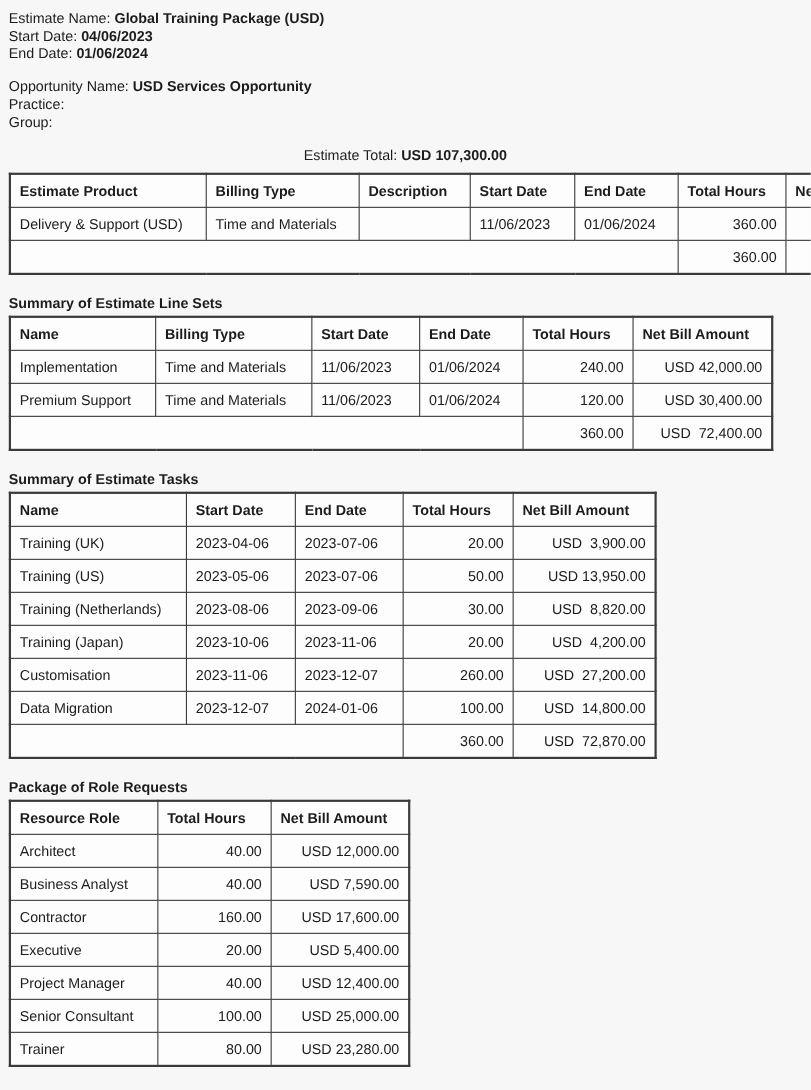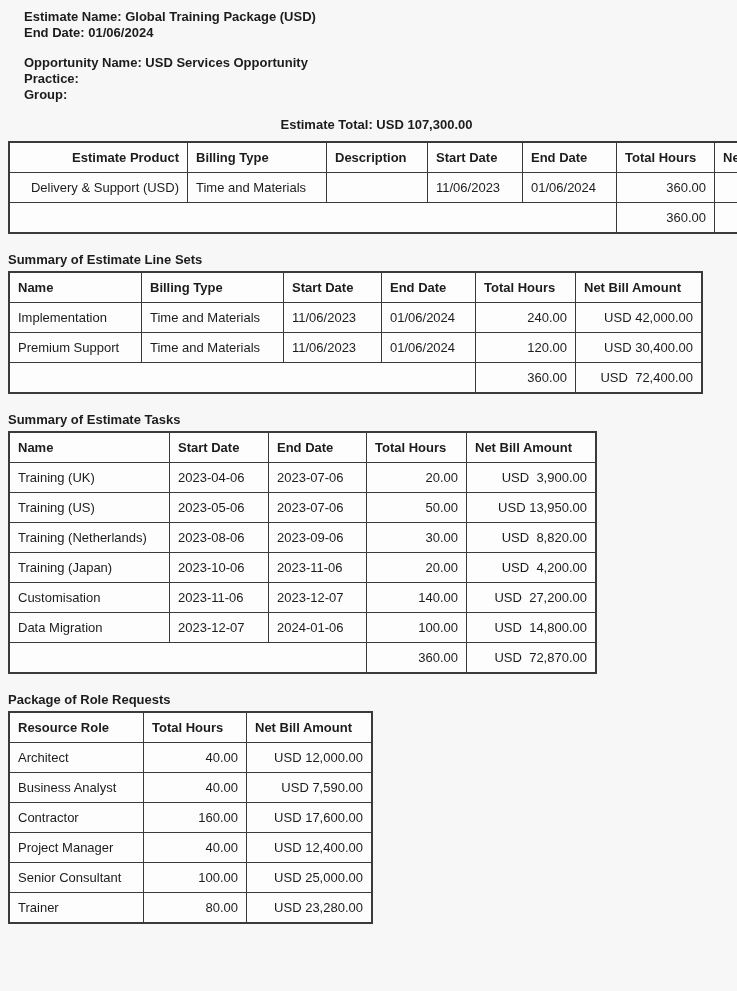--- a/index.html
+++ b/index.html
@@ -8,21 +8,21 @@
     background: #f7f7f7;
     font-family: "Liberation Sans", sans-serif;
     font-size: 13px;
     color: #1c1c1c;
     overflow: hidden;
   }
   .page { padding: 9px 8px 0 8px; }
 
   .field-group { margin: 0 0 14px 0; }
   .field-line { line-height: 16px; white-space: nowrap; }
-  .field-label { font-weight: bold; margin-left: 16px; }
+  .field-label { font-weight: normal; }
   .field-value { font-weight: bold; }
 
   .section-title { font-weight: bold; line-height: 16px; margin: 0 0 3px 0; }
 
   table {
     border-collapse: collapse;
     table-layout: fixed;
     background: #fdfdfd;
     border: 2px solid #3a3a3a;
     margin: 0 0 18px 0;
@@ -36,21 +36,21 @@
     white-space: nowrap;
     overflow: hidden;
     font-size: 13px;
   }
   th { font-weight: bold; }
   td.num { text-align: right; }
   tr.total-row td.spacer { border-right: 1px solid #3a3a3a; }
 
   
   .t-products { width: 722px; }
-  .t-products .c0 { width: 161px; text-align: right; } .t-products .c1 { width: 122px; }
+  .t-products .c0 { width: 161px; } .t-products .c1 { width: 122px; }
   .t-products .c2 { width: 84px; }  .t-products .c3 { width: 78px; }
   .t-products .c4 { width: 77px; }  .t-products .c5 { width: 81px; }
   .t-products .c6 { width: 119px; }
 
   .t-linesets { width: 590px; }
   .t-linesets .c0 { width: 115px; } .t-linesets .c1 { width: 125px; }
   .t-linesets .c2 { width: 81px; }  .t-linesets .c3 { width: 77px; }
   .t-linesets .c4 { width: 83px; }  .t-linesets .c5 { width: 109px; }
 
   .t-tasks { width: 501px; }
@@ -63,20 +63,23 @@
   .t-roles .c2 { width: 108px; }
 </style>
 </head>
 <body>
 
 <div class="page">
 
   <div class="field-group">
     <div class="field-line">
       <span class="field-label">Estimate Name: </span><span class="field-value">Global Training Package (USD)</span>
+    </div>
+    <div class="field-line">
+      <span class="field-label">Start Date: </span><span class="field-value">04/06/2023</span>
     </div>
     <div class="field-line">
       <span class="field-label">End Date: </span><span class="field-value">01/06/2024</span>
     </div>
   </div>
 
   <div class="field-group">
     <div class="field-line">
       <span class="field-label">Opportunity Name: </span><span class="field-value">USD Services Opportunity</span>
     </div>
@@ -192,21 +195,21 @@
       <td class="c0">Training (Japan)</td>
       <td class="c1">2023-10-06</td>
       <td class="c2">2023-11-06</td>
       <td class="c3 num">20.00</td>
       <td class="c4 num">USD&nbsp;&nbsp;4,200.00</td>
     </tr>
     <tr>
       <td class="c0">Customisation</td>
       <td class="c1">2023-11-06</td>
       <td class="c2">2023-12-07</td>
-      <td class="c3 num">140.00</td>
+      <td class="c3 num">260.00</td>
       <td class="c4 num">USD&nbsp;&nbsp;27,200.00</td>
     </tr>
     <tr>
       <td class="c0">Data Migration</td>
       <td class="c1">2023-12-07</td>
       <td class="c2">2024-01-06</td>
       <td class="c3 num">100.00</td>
       <td class="c4 num">USD&nbsp;&nbsp;14,800.00</td>
     </tr>
     <tr class="total-row">
@@ -234,20 +237,25 @@
       <td class="c0">Business Analyst</td>
       <td class="c1 num">40.00</td>
       <td class="c2 num">USD 7,590.00</td>
     </tr>
     <tr>
       <td class="c0">Contractor</td>
       <td class="c1 num">160.00</td>
       <td class="c2 num">USD 17,600.00</td>
     </tr>
     <tr>
+      <td class="c0">Executive</td>
+      <td class="c1 num">20.00</td>
+      <td class="c2 num">USD 5,400.00</td>
+    </tr>
+    <tr>
       <td class="c0">Project Manager</td>
       <td class="c1 num">40.00</td>
       <td class="c2 num">USD 12,400.00</td>
     </tr>
     <tr>
       <td class="c0">Senior Consultant</td>
       <td class="c1 num">100.00</td>
       <td class="c2 num">USD 25,000.00</td>
     </tr>
     <tr>

